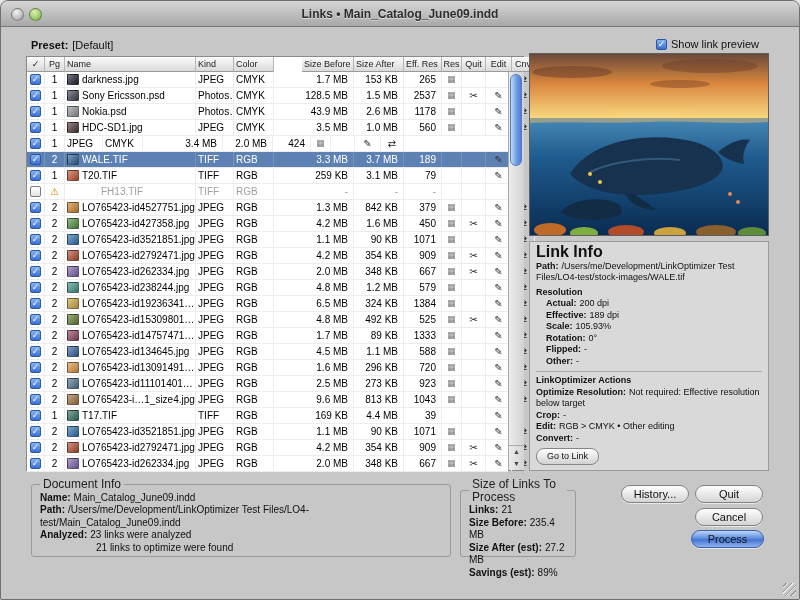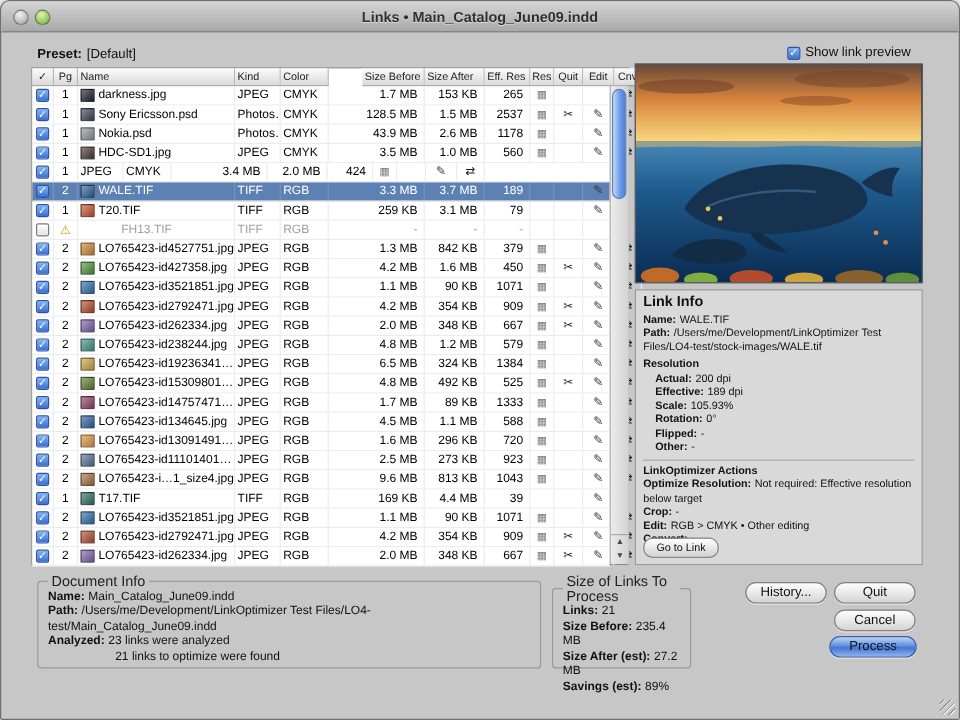--- a/index.html
+++ b/index.html
@@ -68,21 +68,21 @@
     background:linear-gradient(90deg,#c2daf8,#6f9ce8 55%,#4a7fd8); border:1px solid #5a7fb8; }
   .sarrows { position:absolute; bottom:0; left:0; width:15px; border-top:1px solid #aaa; }
   .sarrow { height:12px; font-size:7px; text-align:center; color:#444; line-height:12px; }
 
   .preview { position:absolute; left:528px; top:52px; width:240px; height:183px;
     border:1px solid #5f5f5f; overflow:hidden; background:#0a2c52; }
 
   .linkinfo { position:absolute; left:528px; top:240px; width:240px; height:230px;
     border:1px solid #9a9a9a; background:#d9d9d9; padding:4px 6px; font-size:9px;
     line-height:11.5px; color:#111; }
-  .li-title { font-weight:bold; font-size:12px; margin-bottom:3px; }
+  .li-title { font-weight:bold; font-size:16px; margin-bottom:3px; }
   .li-sub { font-weight:bold; margin-top:3px; }
   .kv b { font-weight:bold; margin-right:3px; }
   .ind { margin-left:10px; }
   .divider { border-top:1px solid #a8a8a8; margin:4px 0 2px; }
   .gotolink { position:absolute; left:6px; bottom:5px; padding:2px 10px; border:1px solid #868686;
     border-radius:8px; background:linear-gradient(#ffffff,#d2d2d2); font-size:9px; color:#111; }
 
   fieldset { position:absolute; border:1px solid #9a9a9a; border-radius:3px; padding:1px 8px 2px;
     font-size:10px; line-height:12.5px; color:#111; }
   legend { font-size:12px; padding:0 3px; color:#222; }
@@ -805,21 +805,20 @@
       <ellipse cx="222" cy="179" rx="14" ry="6" fill="#5e8d3b"></ellipse>
       <circle cx="60" cy="120" r="2" fill="#e8c84a"></circle>
         <circle cx="70" cy="128" r="2" fill="#e8c84a"></circle>
       <circle cx="200" cy="140" r="2" fill="#e88a4a"></circle>
         <circle cx="208" cy="148" r="2" fill="#e88a4a"></circle>
     </svg>
   </div>
 
   <div class="linkinfo">
     <div class="li-title">Link Info</div>
-    <div class="kv"><b>Name:</b><span>WALE.TIF</span></div>
     <div class="kv"><b>Path:</b><span>/Users/me/Development/LinkOptimizer Test Files/LO4-test/stock-images/WALE.tif</span></div>
     <div class="li-sub">Resolution</div>
     <div class="kv ind"><b>Actual:</b><span>200 dpi</span></div>
     <div class="kv ind"><b>Effective:</b><span>189 dpi</span></div>
     <div class="kv ind"><b>Scale:</b><span>105.93%</span></div>
     <div class="kv ind"><b>Rotation:</b><span>0°</span></div>
     <div class="kv ind"><b>Flipped:</b><span>-</span></div>
     <div class="kv ind"><b>Other:</b><span>-</span></div>
     <div class="divider"></div>
     <div class="li-sub">LinkOptimizer Actions</div>

